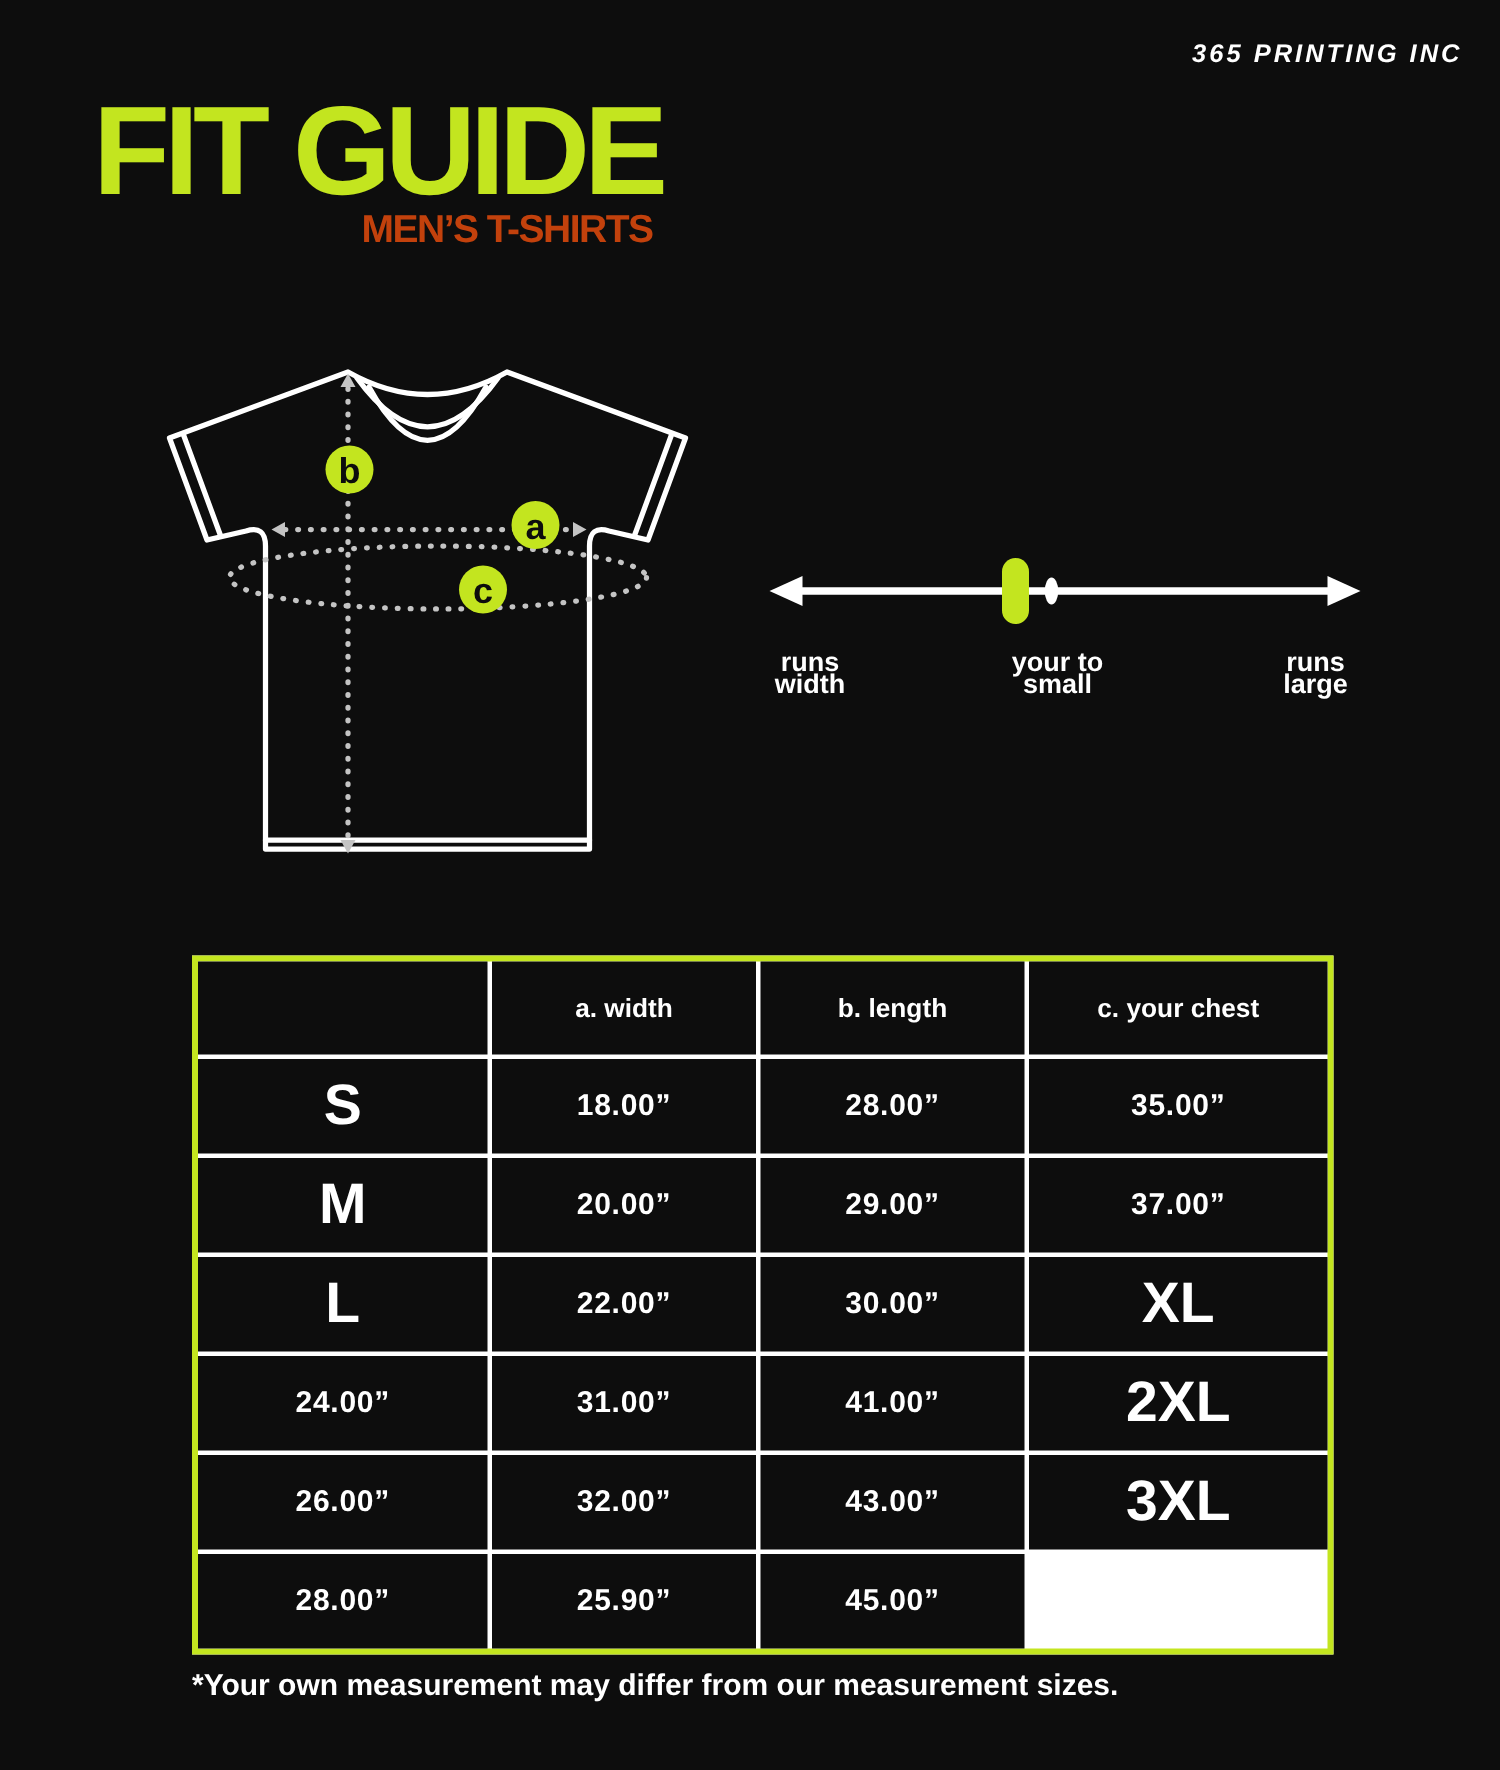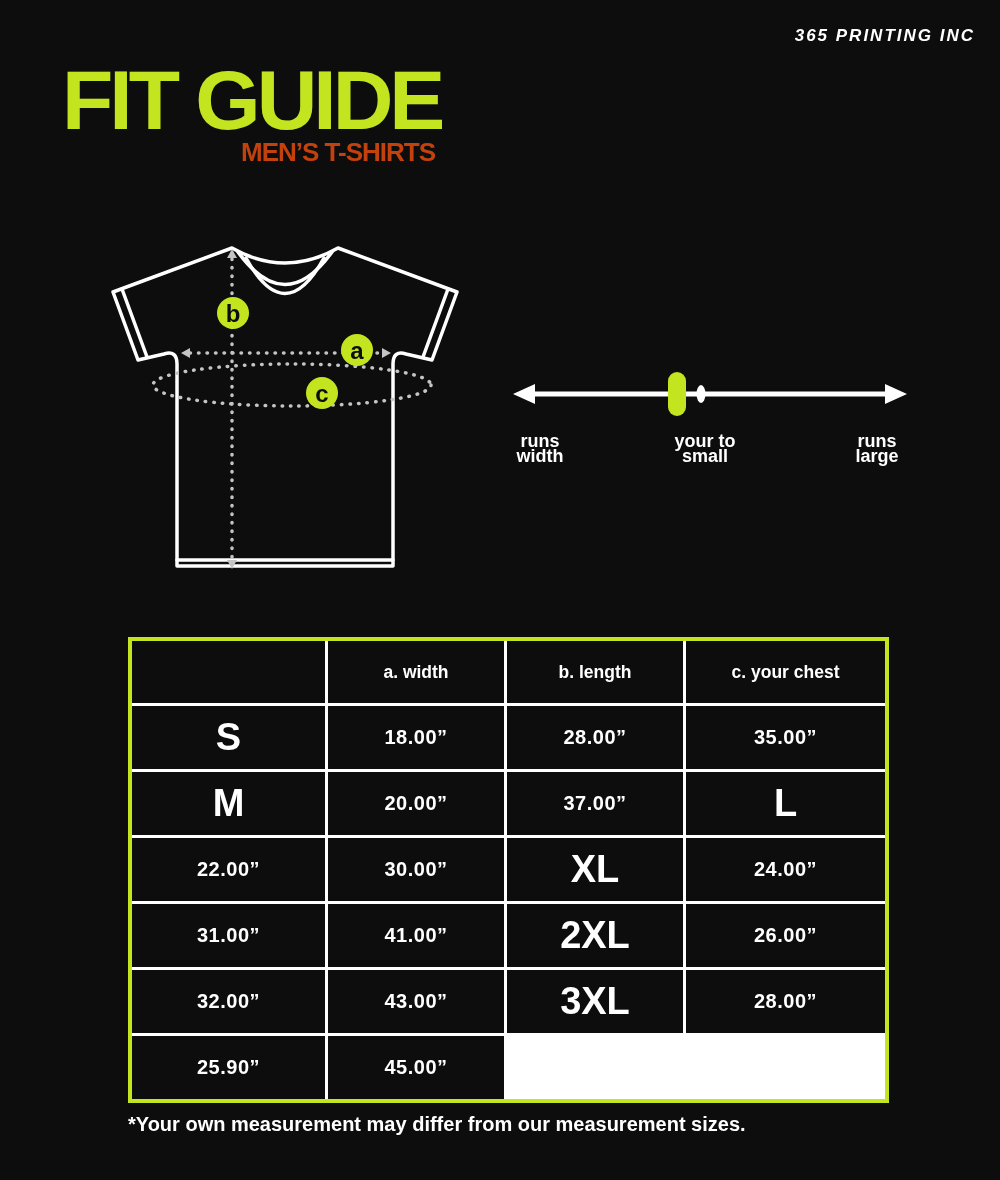--- a/index.html
+++ b/index.html
@@ -132,20 +132,21 @@
   <div class="cell head">b. length</div>
   <div class="cell head">c. your chest</div>
 
   <div class="cell size">S</div>
   <div class="cell val">18.00”</div>
   <div class="cell val">28.00”</div>
   <div class="cell val">35.00”</div>
 
   <div class="cell size">M</div>
   <div class="cell val">20.00”</div>
+  <div class="cell val">29.00”</div>
   <div class="cell val">37.00”</div>
 
   <div class="cell size">L</div>
   <div class="cell val">22.00”</div>
   <div class="cell val">30.00”</div>
 
   <div class="cell size">XL</div>
   <div class="cell val">24.00”</div>
   <div class="cell val">31.00”</div>
   <div class="cell val">41.00”</div>

